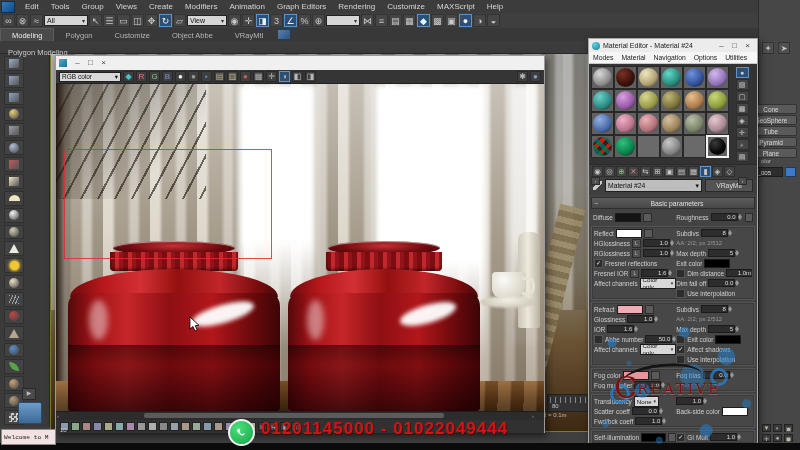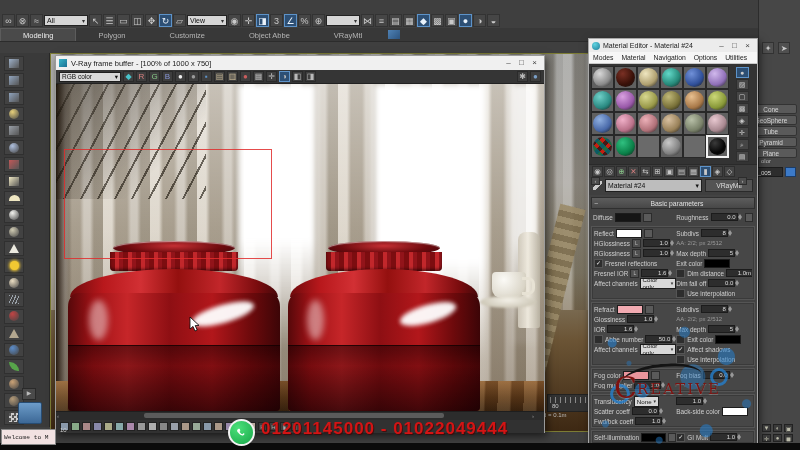--- a/index.html
+++ b/index.html
@@ -14,21 +14,21 @@
   #maintoolbar{position:absolute;left:0;top:13px;width:800px;height:15px;background:#3f3f3f;
            border-bottom:1px solid #2e2e2e;display:flex;align-items:center;gap:1px;padding-left:2px;z-index:3;}
   .tbi{width:13px;height:13px;display:flex;align-items:center;justify-content:center;font-size:9px;
        color:#c9c9c9;background:#464646;border:1px solid #333;box-sizing:border-box;}
   .tbi.hl{background:#2d4f74;border-color:#5d93c9;color:#eaf2fa;}
   .tbdrop{height:11px;background:#d6d6d6;border:1px solid #222;color:#111;font-size:7px;
           display:flex;align-items:center;justify-content:space-between;padding:0 2px;box-sizing:border-box;}
   .tbdrop .da{font-size:6px;color:#333;margin-left:2px;}
   #ribbontabs{position:absolute;left:0;top:28px;width:800px;height:13px;background:#383838;display:flex;
           align-items:flex-end;z-index:3;border-bottom:1px solid #2c2c2c;}
-  .rtab{font-size:7.5px;color:#b5b5b5;padding:2px 22px 1px;}
+  .rtab{font-size:7.5px;color:#b5b5b5;padding:2px 11px 1px;}
   .rtab.active{background:#4a4a4a;color:#ececec;border:1px solid #5c5c5c;border-bottom:none;}
   .rext{width:12px;height:9px;background:linear-gradient(135deg,#4f82b5,#2c5480);margin-left:4px;margin-bottom:2px;}
   #ribbonpanel{position:absolute;left:0;top:41px;width:800px;height:12px;background:#3c3c3c;
           border-bottom:1px solid #2a2a2a;z-index:3;}
   #ribbonpanel span{font-size:7.5px;color:#cfcfcf;padding-left:8px;line-height:12px;}
   
   #leftbar{position:absolute;left:0;top:53px;width:50px;height:374px;background:#3a3a3a;
            border-right:1px solid #282828;z-index:2;display:flex;flex-direction:column;align-items:flex-start;
            padding:3px 0 0 4px;box-sizing:border-box;}
   .lico{width:20px;height:15px;margin-bottom:2px;background:#424242;border:1px solid #303030;
@@ -225,20 +225,35 @@
   #wtext{position:absolute;left:22px;top:58px;font-family:"DejaVu Serif",serif;color:#7c1210;
       text-shadow:0 1px 1px rgba(255,255,255,.25);}
   #wtext .big{font-size:30px;line-height:28px;vertical-align:-4px;}
   #wtext .rest{font-size:15px;letter-spacing:2px;}
 </style>
 </head>
 <body>
 
 <div id="root">
 
+  <div id="menubar">
+    <div id="maxlogo"></div>
+  <div class="mi">Edit</div>
+      <div class="mi">Tools</div>
+      <div class="mi">Group</div>
+      <div class="mi">Views</div>
+      <div class="mi">Create</div>
+      <div class="mi">Modifiers</div>
+      <div class="mi">Animation</div>
+      <div class="mi">Graph Editors</div>
+      <div class="mi">Rendering</div>
+      <div class="mi">Customize</div>
+      <div class="mi">MAXScript</div>
+      <div class="mi">Help</div>
+    </div>
 
   <div id="maintoolbar">
       <div class="tbi">∞</div>
       <div class="tbi">⊗</div>
       <div class="tbi">≈</div>
       <div class="tbdrop" style="width: 44px;">
         <span>All</span>
         <span class="da">▾</span>
       </div>
       <div class="tbi">↖</div>
@@ -276,20 +291,23 @@
     </div>
 
   <div id="ribbontabs">
       <div class="rtab active">Modeling</div>
       <div class="rtab">Polygon</div>
       <div class="rtab">Customize</div>
       <div class="rtab">Object Abbe</div>
       <div class="rtab">VRayMtl</div>
       <div class="rext"></div>
     </div>
+  <div id="ribbonpanel">
+    <span>Polygon Modeling</span>
+  </div>
 
   <div id="leftbar">
       <div class="lico">
         <div class="lsh" style="width: 10px; height: 9px; background: linear-gradient(135deg, rgb(157, 176, 200), rgb(85, 85, 85));"></div>
       </div>
       <div class="lico">
         <div class="lsh" style="width: 10px; height: 9px; background: linear-gradient(135deg, rgb(146, 166, 192), rgb(85, 85, 85));"></div>
       </div>
       <div class="lico">
         <div class="lsh" style="width: 10px; height: 9px; background: linear-gradient(135deg, rgb(143, 163, 189), rgb(85, 85, 85));"></div>
@@ -362,21 +380,20 @@
     <div id="ruler">
       <div class="ticks"></div>
       <div class="rlab">80</div>
     </div>
     <div id="gridtxt">d = 0.1m</div>
   </div>
 
   <div id="vfb">
     <div id="vfbtitle">
       <div id="vfbicon"></div>
-      <div class="t">V-Ray frame buffer - [100% of 1000 x 750]</div>
       <div class="winbtn">–</div>
       <div class="winbtn">□</div>
       <div class="winbtn">×</div>
     </div>
     <div id="vfbtools">
       <div id="vfbchan">
         <span>RGB color</span>
           <span class="da">▾</span>
       </div>
     <div class="vfi" style="color: rgb(73, 194, 201);">◆</div>

